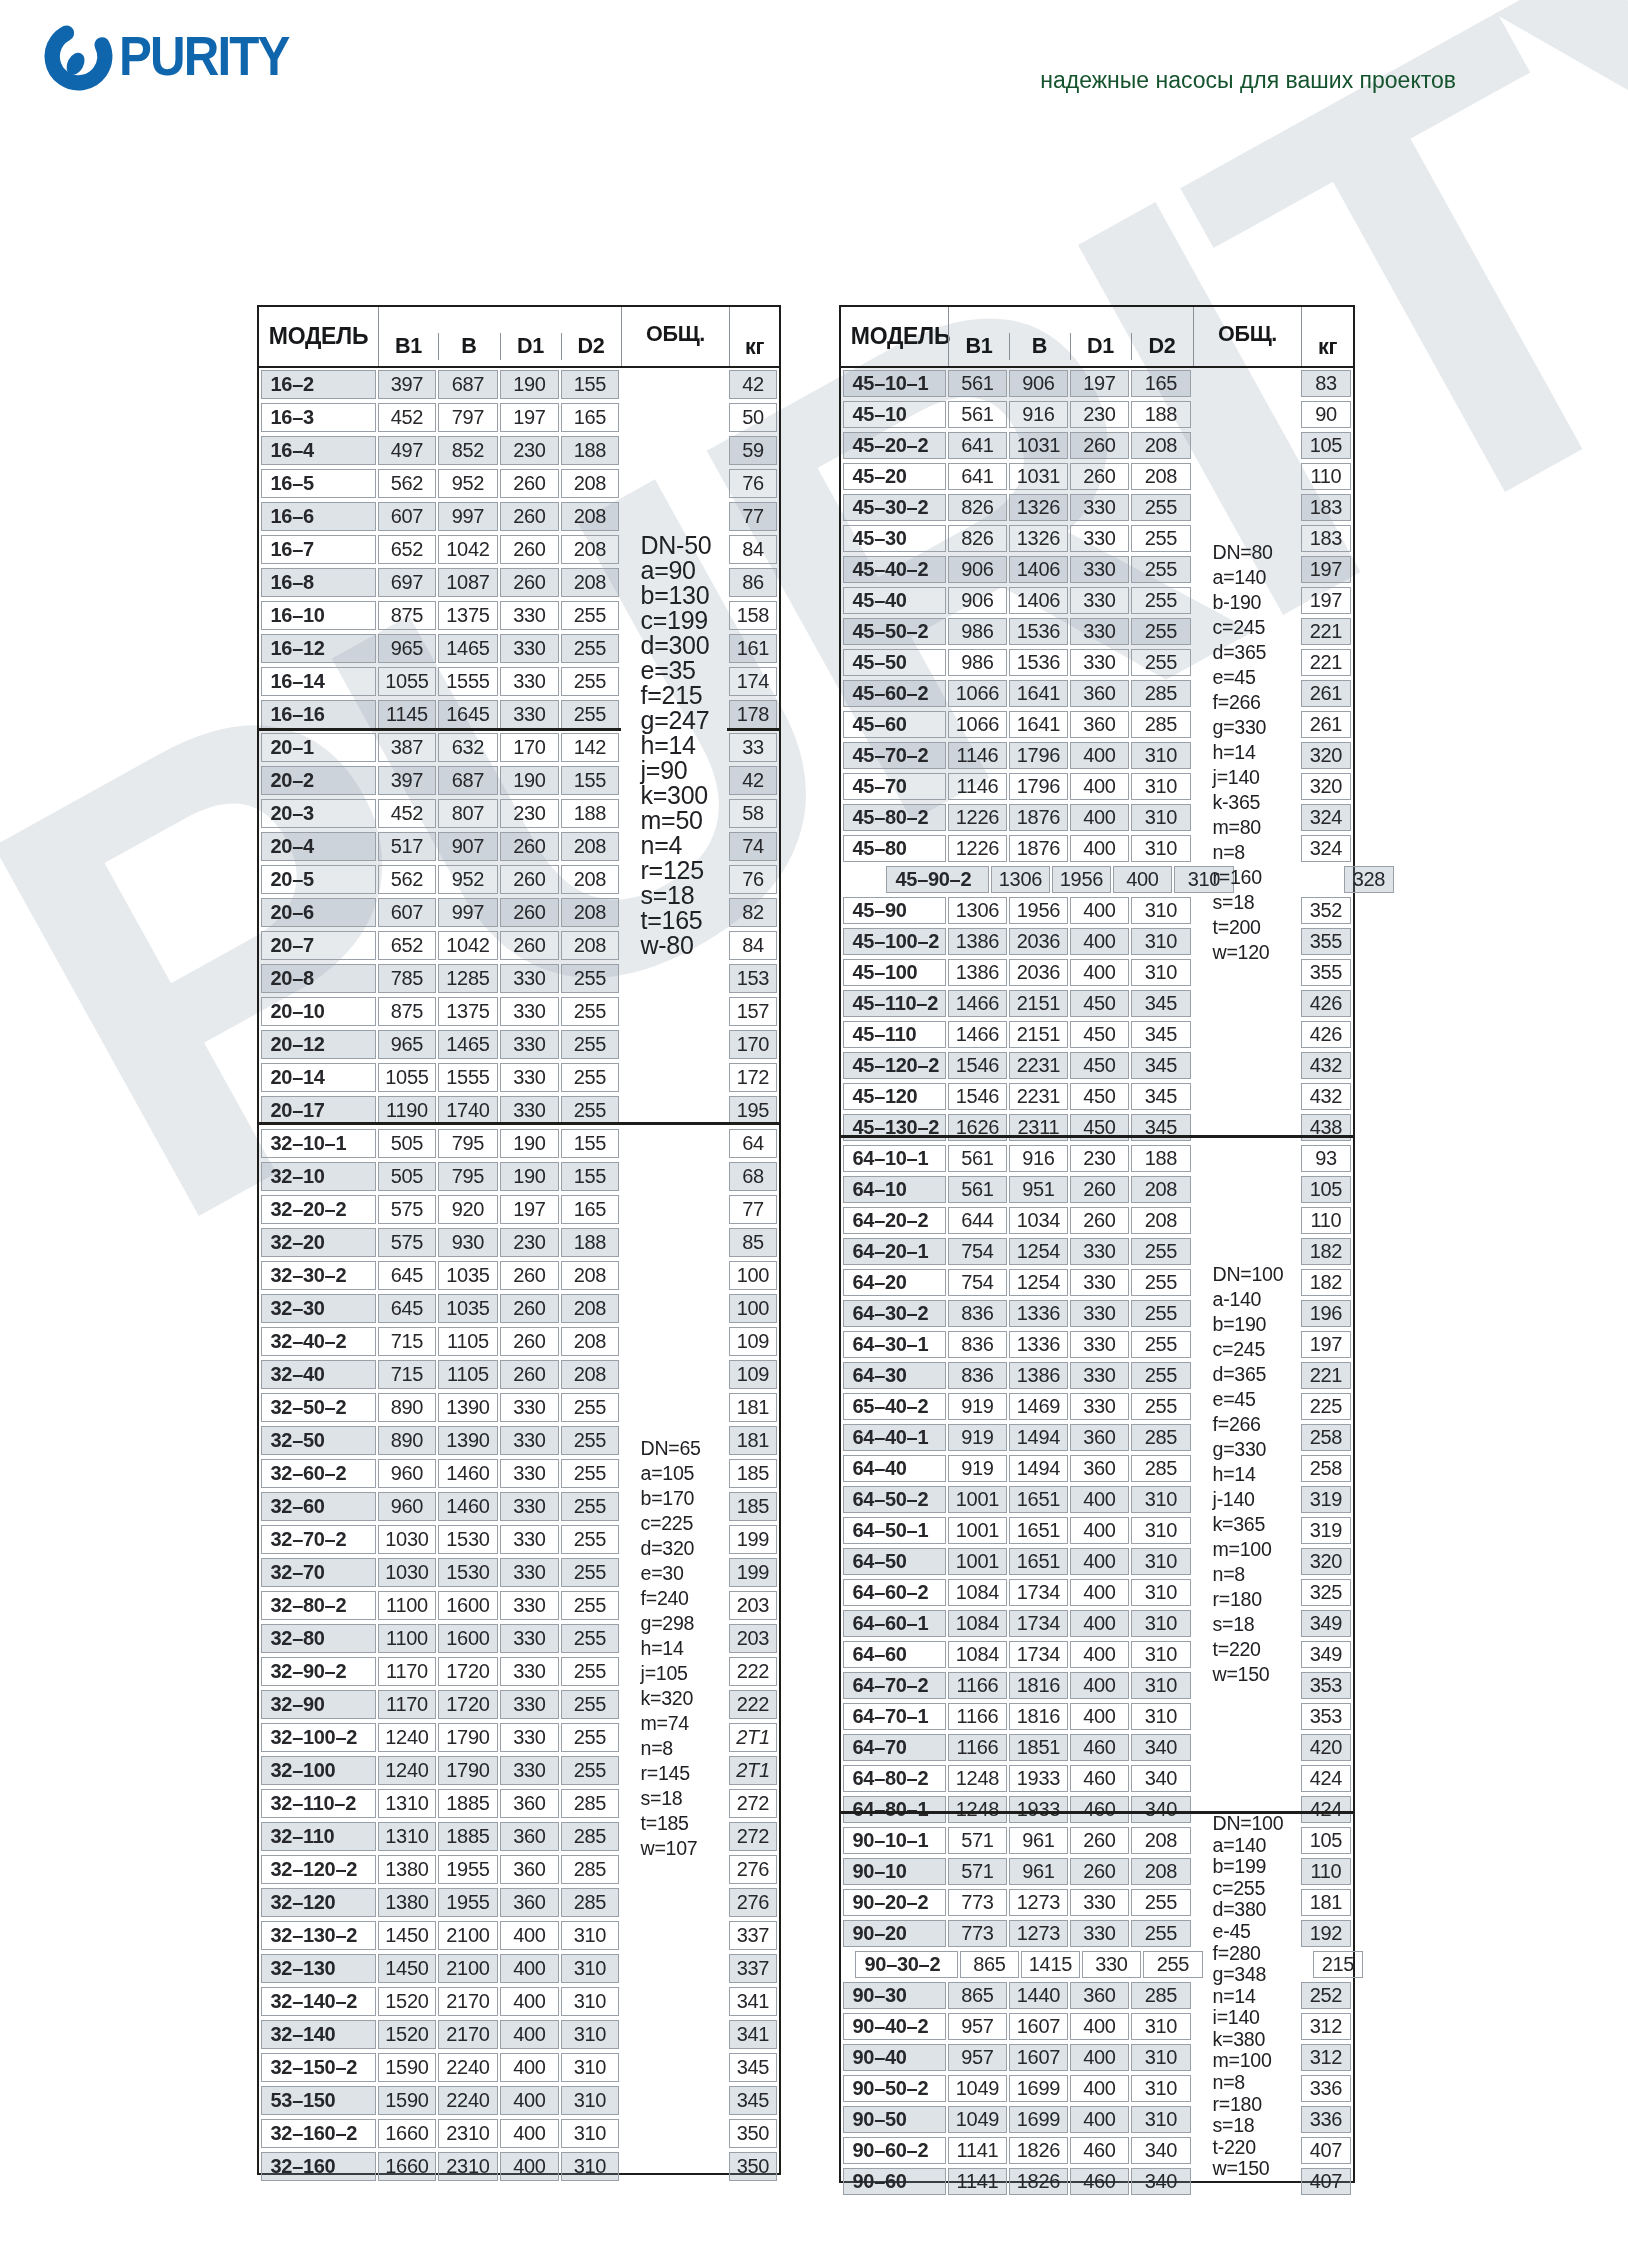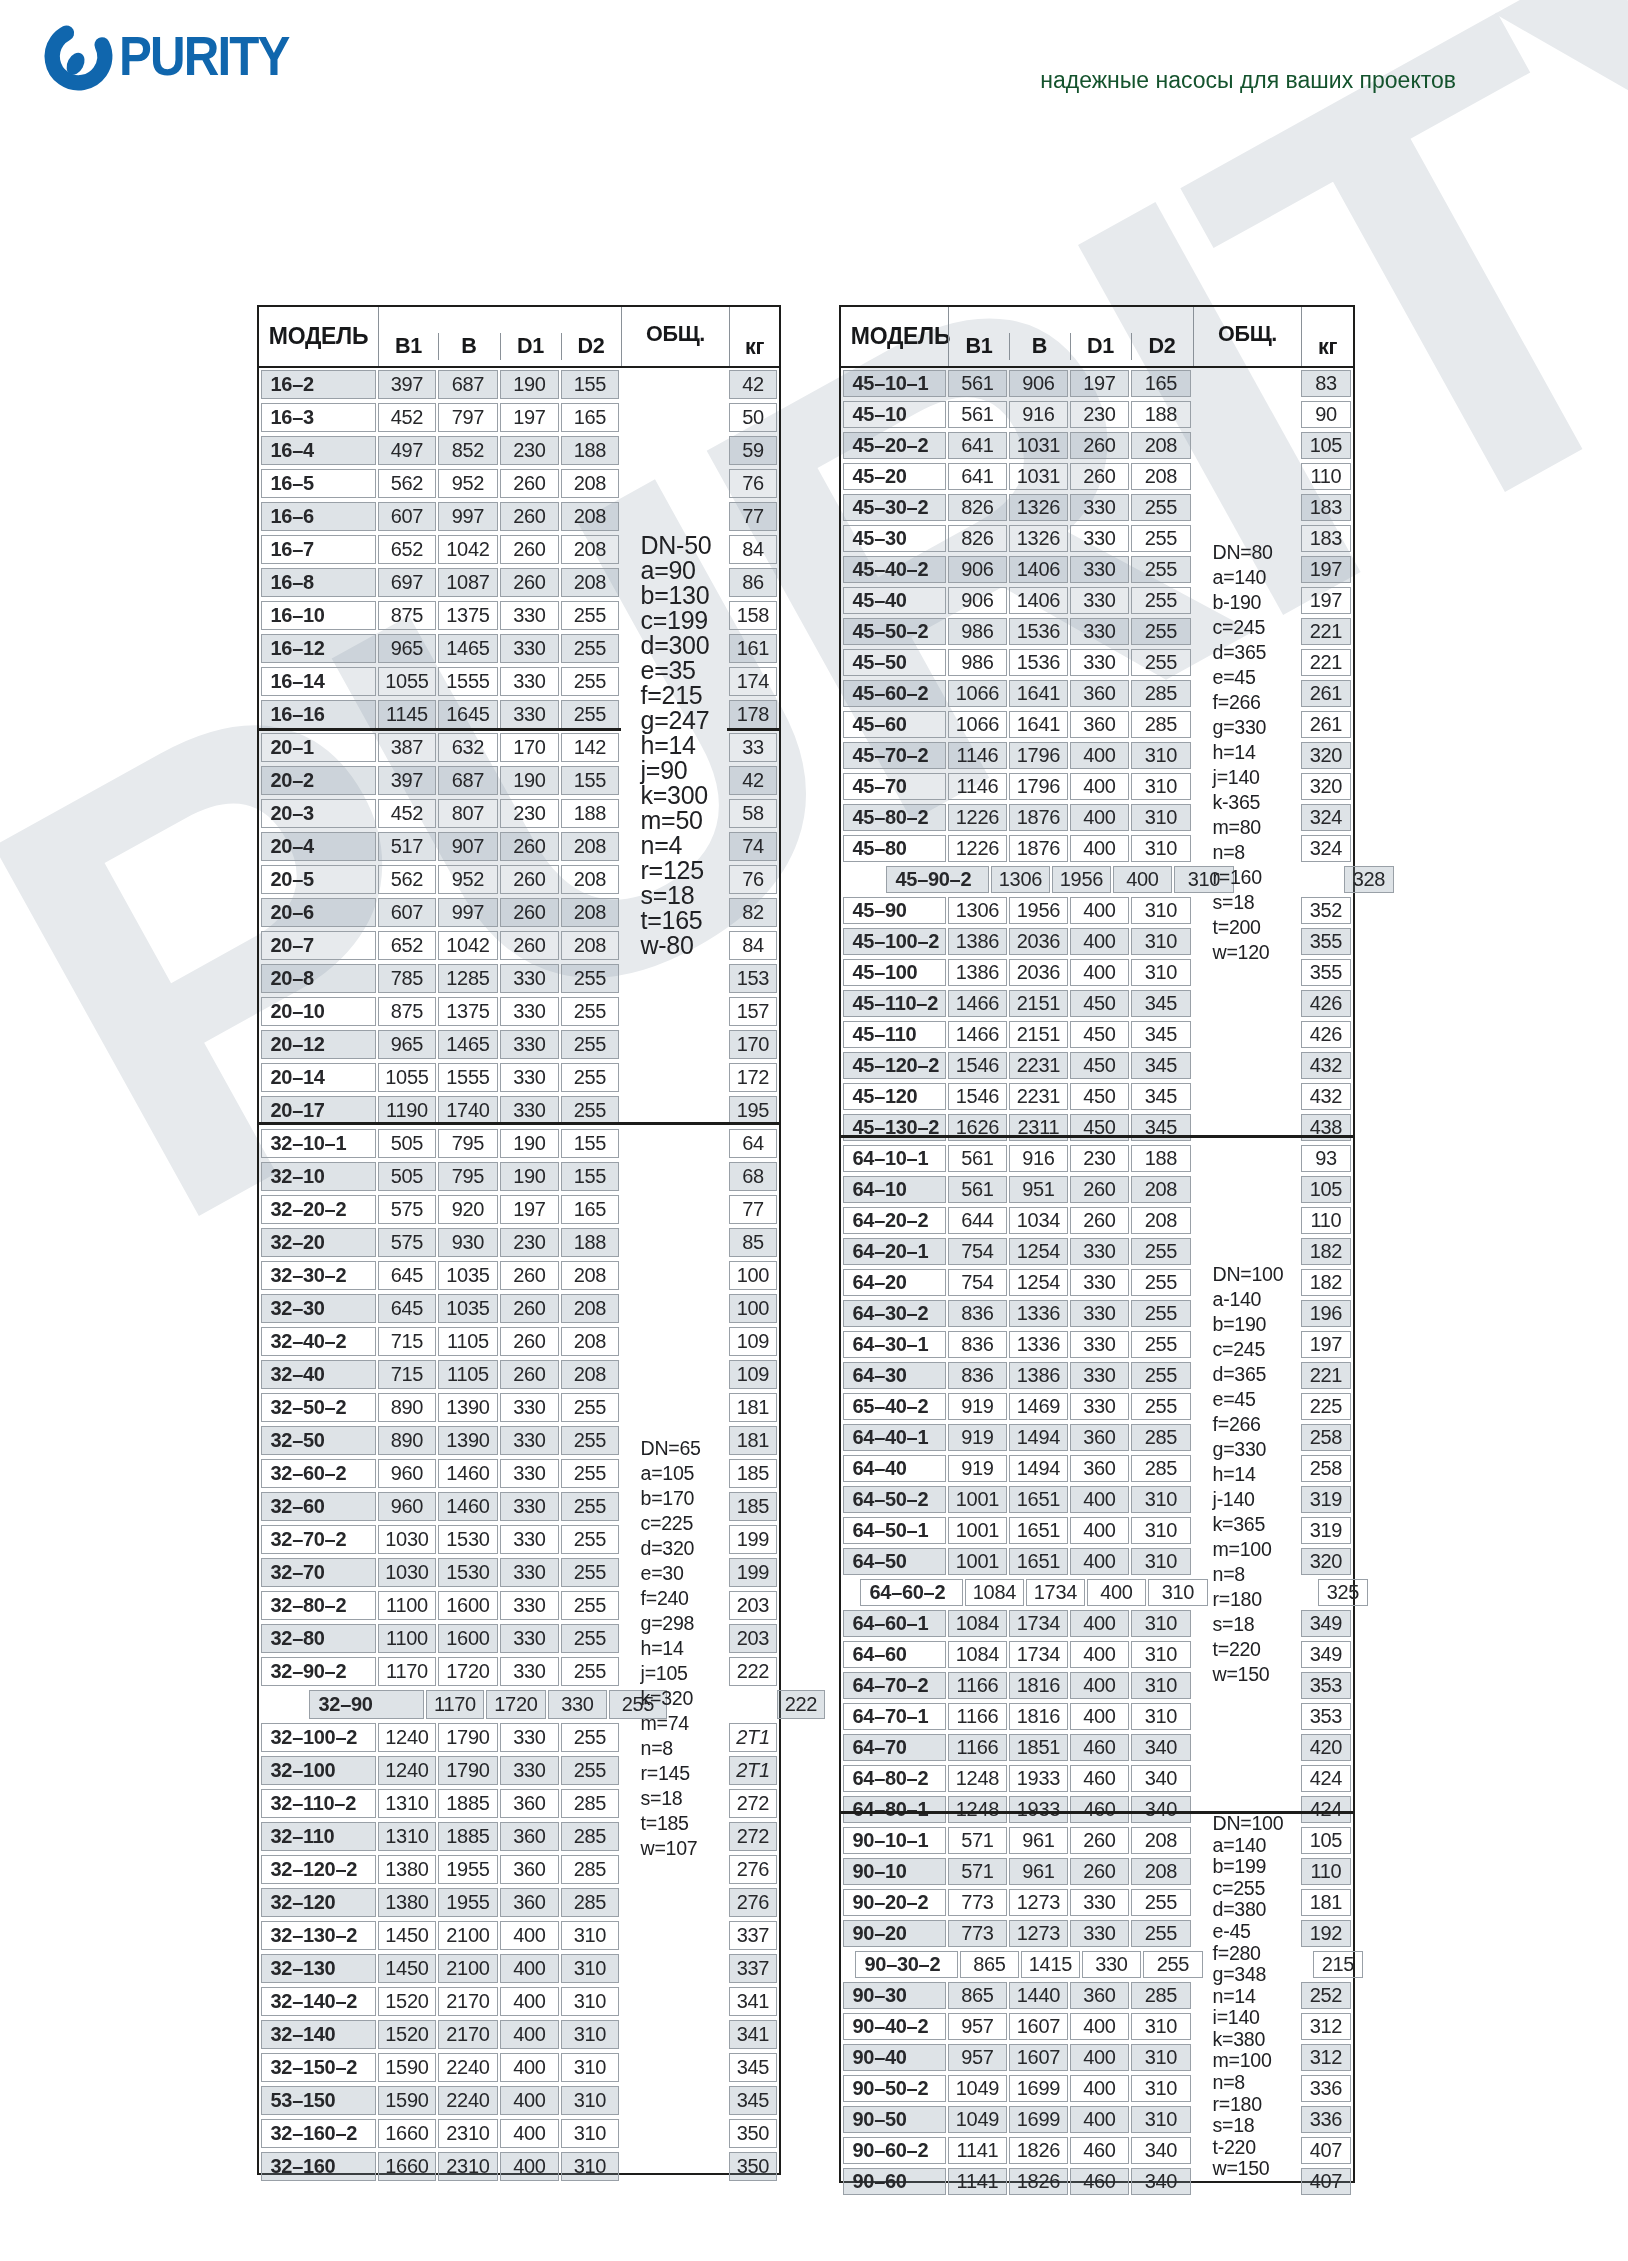--- a/index.html
+++ b/index.html
@@ -907,21 +907,21 @@
             <div class="box">330</div>
           </div>
           <div class="cell">
             <div class="box">255</div>
           </div>
           <div class="cell notes-cell"></div>
           <div class="cell">
             <div class="box kg">222</div>
           </div>
         </div>
-        <div class="trow shade" style="height: 33px; padding-left: 48px;">
+        <div class="trow shade" style="height: 33px;">
           <div class="cell first">
             <div class="box model">32–90</div>
           </div>
           <div class="cell">
             <div class="box">1170</div>
           </div>
           <div class="cell">
             <div class="box">1720</div>
           </div>
           <div class="cell">
@@ -2095,21 +2095,21 @@
             <div class="box">400</div>
           </div>
           <div class="cell">
             <div class="box">310</div>
           </div>
           <div class="cell notes-cell"></div>
           <div class="cell">
             <div class="box kg">320</div>
           </div>
         </div>
-        <div class="trow" style="height: 31px; padding-left: 17px;">
+        <div class="trow" style="height: 31px;">
           <div class="cell first">
             <div class="box model">64–60–2</div>
           </div>
           <div class="cell">
             <div class="box">1084</div>
           </div>
           <div class="cell">
             <div class="box">1734</div>
           </div>
           <div class="cell">

